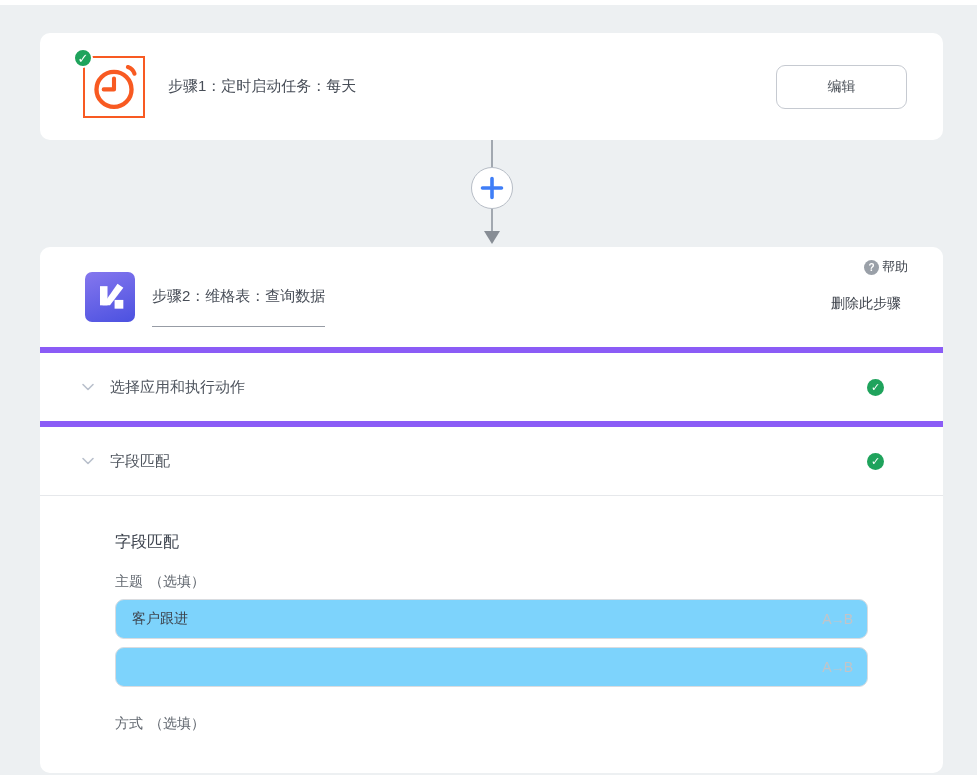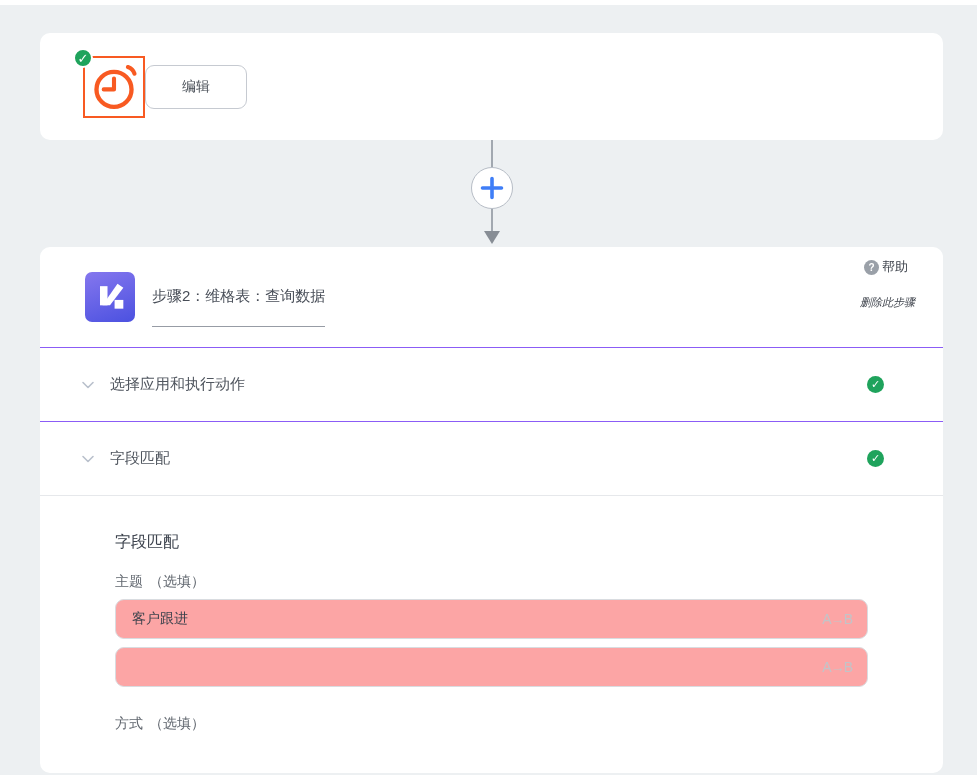--- a/index.html
+++ b/index.html
@@ -25,21 +25,21 @@
     position:relative; width:62px; height:62px;
     border:2px solid #f85a22; background:#fff; flex:0 0 auto;
   }
   .badge {
     position:absolute; top:-10px; left:-12px; width:20px; height:20px;
     background:#1fa35c; border:2px solid #fff; border-radius:50%;
     color:#fff; font-size:13px; font-weight:bold; line-height:17px; text-align:center;
   }
   .step1-title { margin-left:23px; font-size:15px; color:#474d57; flex:1 1 auto; }
   .edit-btn {
-    width:102px; height:44px; background:#fff; border:1px solid #c6cad1;
+    width:131px; height:44px; background:#fff; border:1px solid #c6cad1;
     border-radius:9px; font-size:14px; color:#4a5058; cursor:pointer;
     font-family:inherit;
   }
 
   
   .connector {
     width:903px; margin-left:40px; height:107px;
     display:flex; flex-direction:column; align-items:center;
   }
   .conn-line { width:2px; background:#a2a8b0; }
@@ -72,67 +72,68 @@
   .help-link {
     position:absolute; right:35px; top:11px;
     font-size:13px; color:#3f444d; cursor:pointer;
     display:flex; align-items:center; gap:3px;
   }
   .q-circle {
     width:15px; height:15px; border-radius:50%; background:#9aa0a8;
     color:#fff; font-size:10px; font-weight:bold; text-align:center; line-height:15px;
   }
   .delete-link {
-    position:absolute; right:28px; top:48px;
-    font-size:11px; color:#3f444d; cursor:pointer;font-style:italic;
+    position:absolute; right:42px; top:48px;
+    font-size:14px; color:#3f444d; cursor:pointer;
   }
 
   .section-row {
-    height:74px; border-top:1px solid #8b5cf6;
+    height:74px; border-top:6px solid #8b5cf6;
     display:flex; align-items:center; padding:0 59px 0 40px; cursor:pointer;
   }
   .chevron { width:16px; height:16px; flex:0 0 auto; }
   .section-label { margin-left:14px; font-size:15px; color:#50565f; flex:1 1 auto; }
   .check-circle {
     width:17px; height:17px; border-radius:50%; background:#1fa35c;
     color:#fff; font-size:11px; font-weight:bold; text-align:center; line-height:17px;
     flex:0 0 auto;
   }
 
   .fields-block { border-top:1px solid #e6e8eb; padding:28px 75px 0 75px; }
   .fields-heading { font-size:16px; font-weight:normal; color:#3c424d;margin-top:8px; }
   .field-label { margin-top:20px; font-size:14px; color:#60666e; }
   .field-label .opt { margin-left:6px; }
   .field-label.second { margin-top:34px; }
   .field-label.third { margin-top:28px; }
   .input-wrap { position:relative; margin-top:8px; }
   .input-wrap input {
     width:100%; height:40px; border:1px solid #d9dce0; border-radius:9px;
     padding:0 58px 0 16px; font-size:14px; color:#3d434d; outline:none;
-    font-family:inherit; background:#fca5a5;
+    font-family:inherit; background:#7dd3fc;
   }
   .suffix {
     position:absolute; right:16px; top:0; height:24px; line-height:40px;
     font-size:14px; color:#c2c4c8; cursor:pointer; letter-spacing:-1px;
   }
 </style>
 </head>
 <body>
 
 <div class="top-strip"></div>
 
 <div class="card step1">
   <div class="app-icon-box">
     <svg width="58" height="58" viewBox="0 0 48 48" aria-hidden="true">
       <circle cx="24" cy="26" r="14.5" fill="none" stroke="#f85a22" stroke-width="3.6"></circle>
       <path d="M24 17 L24 26 L15.5 26" fill="none" stroke="#f85a22" stroke-width="3.4" stroke-linecap="round" stroke-linejoin="round"></path>
       <path d="M35.5 7.5 a 9 9 0 0 1 5.5 5.5" fill="none" stroke="#f85a22" stroke-width="3.4" stroke-linecap="round"></path>
     </svg>
     <div class="badge">✓</div>
   </div>
+  <div class="step1-title">步骤1：定时启动任务：每天</div>
   <button class="edit-btn">编辑</button>
 </div>
 
 <div class="connector">
   <div class="conn-line l1"></div>
   <div class="plus-circle">
     <svg width="24" height="24" viewBox="0 0 24 24" aria-hidden="true">
       <path d="M12 2.5 V21.5 M2.5 12 H21.5" stroke="#3f7ef7" stroke-width="3.6" stroke-linecap="round"></path>
     </svg>
   </div>

